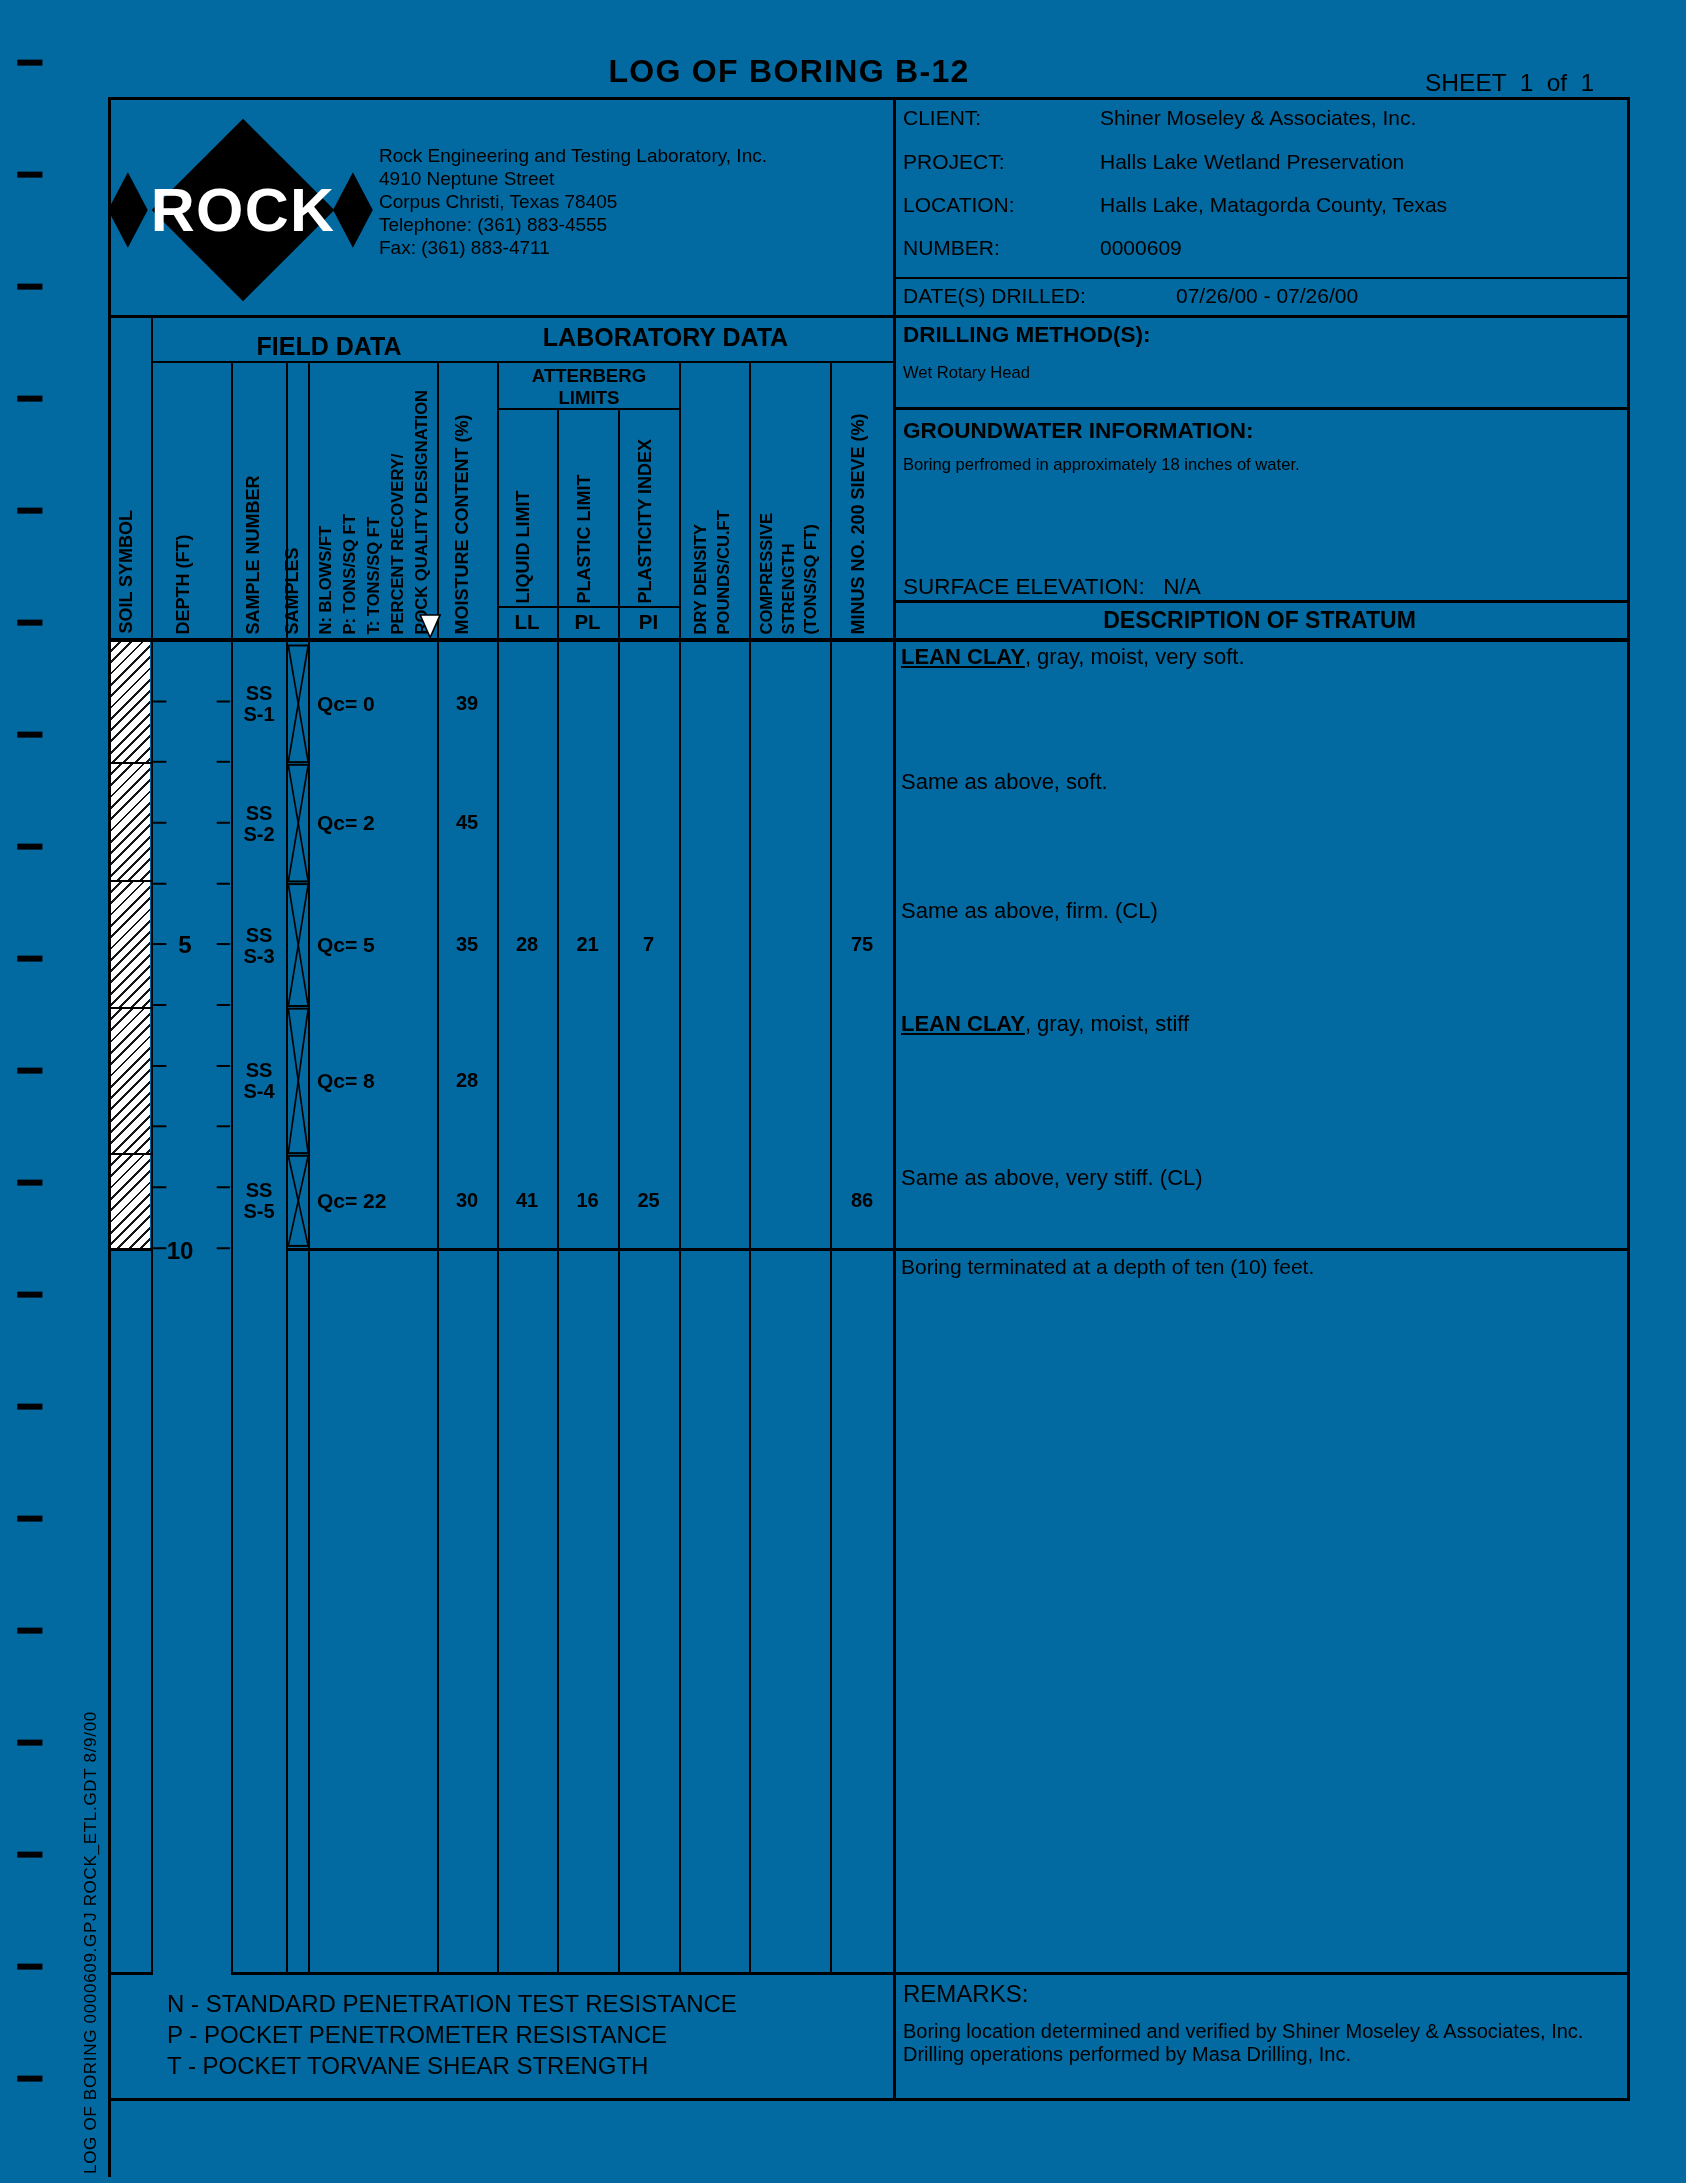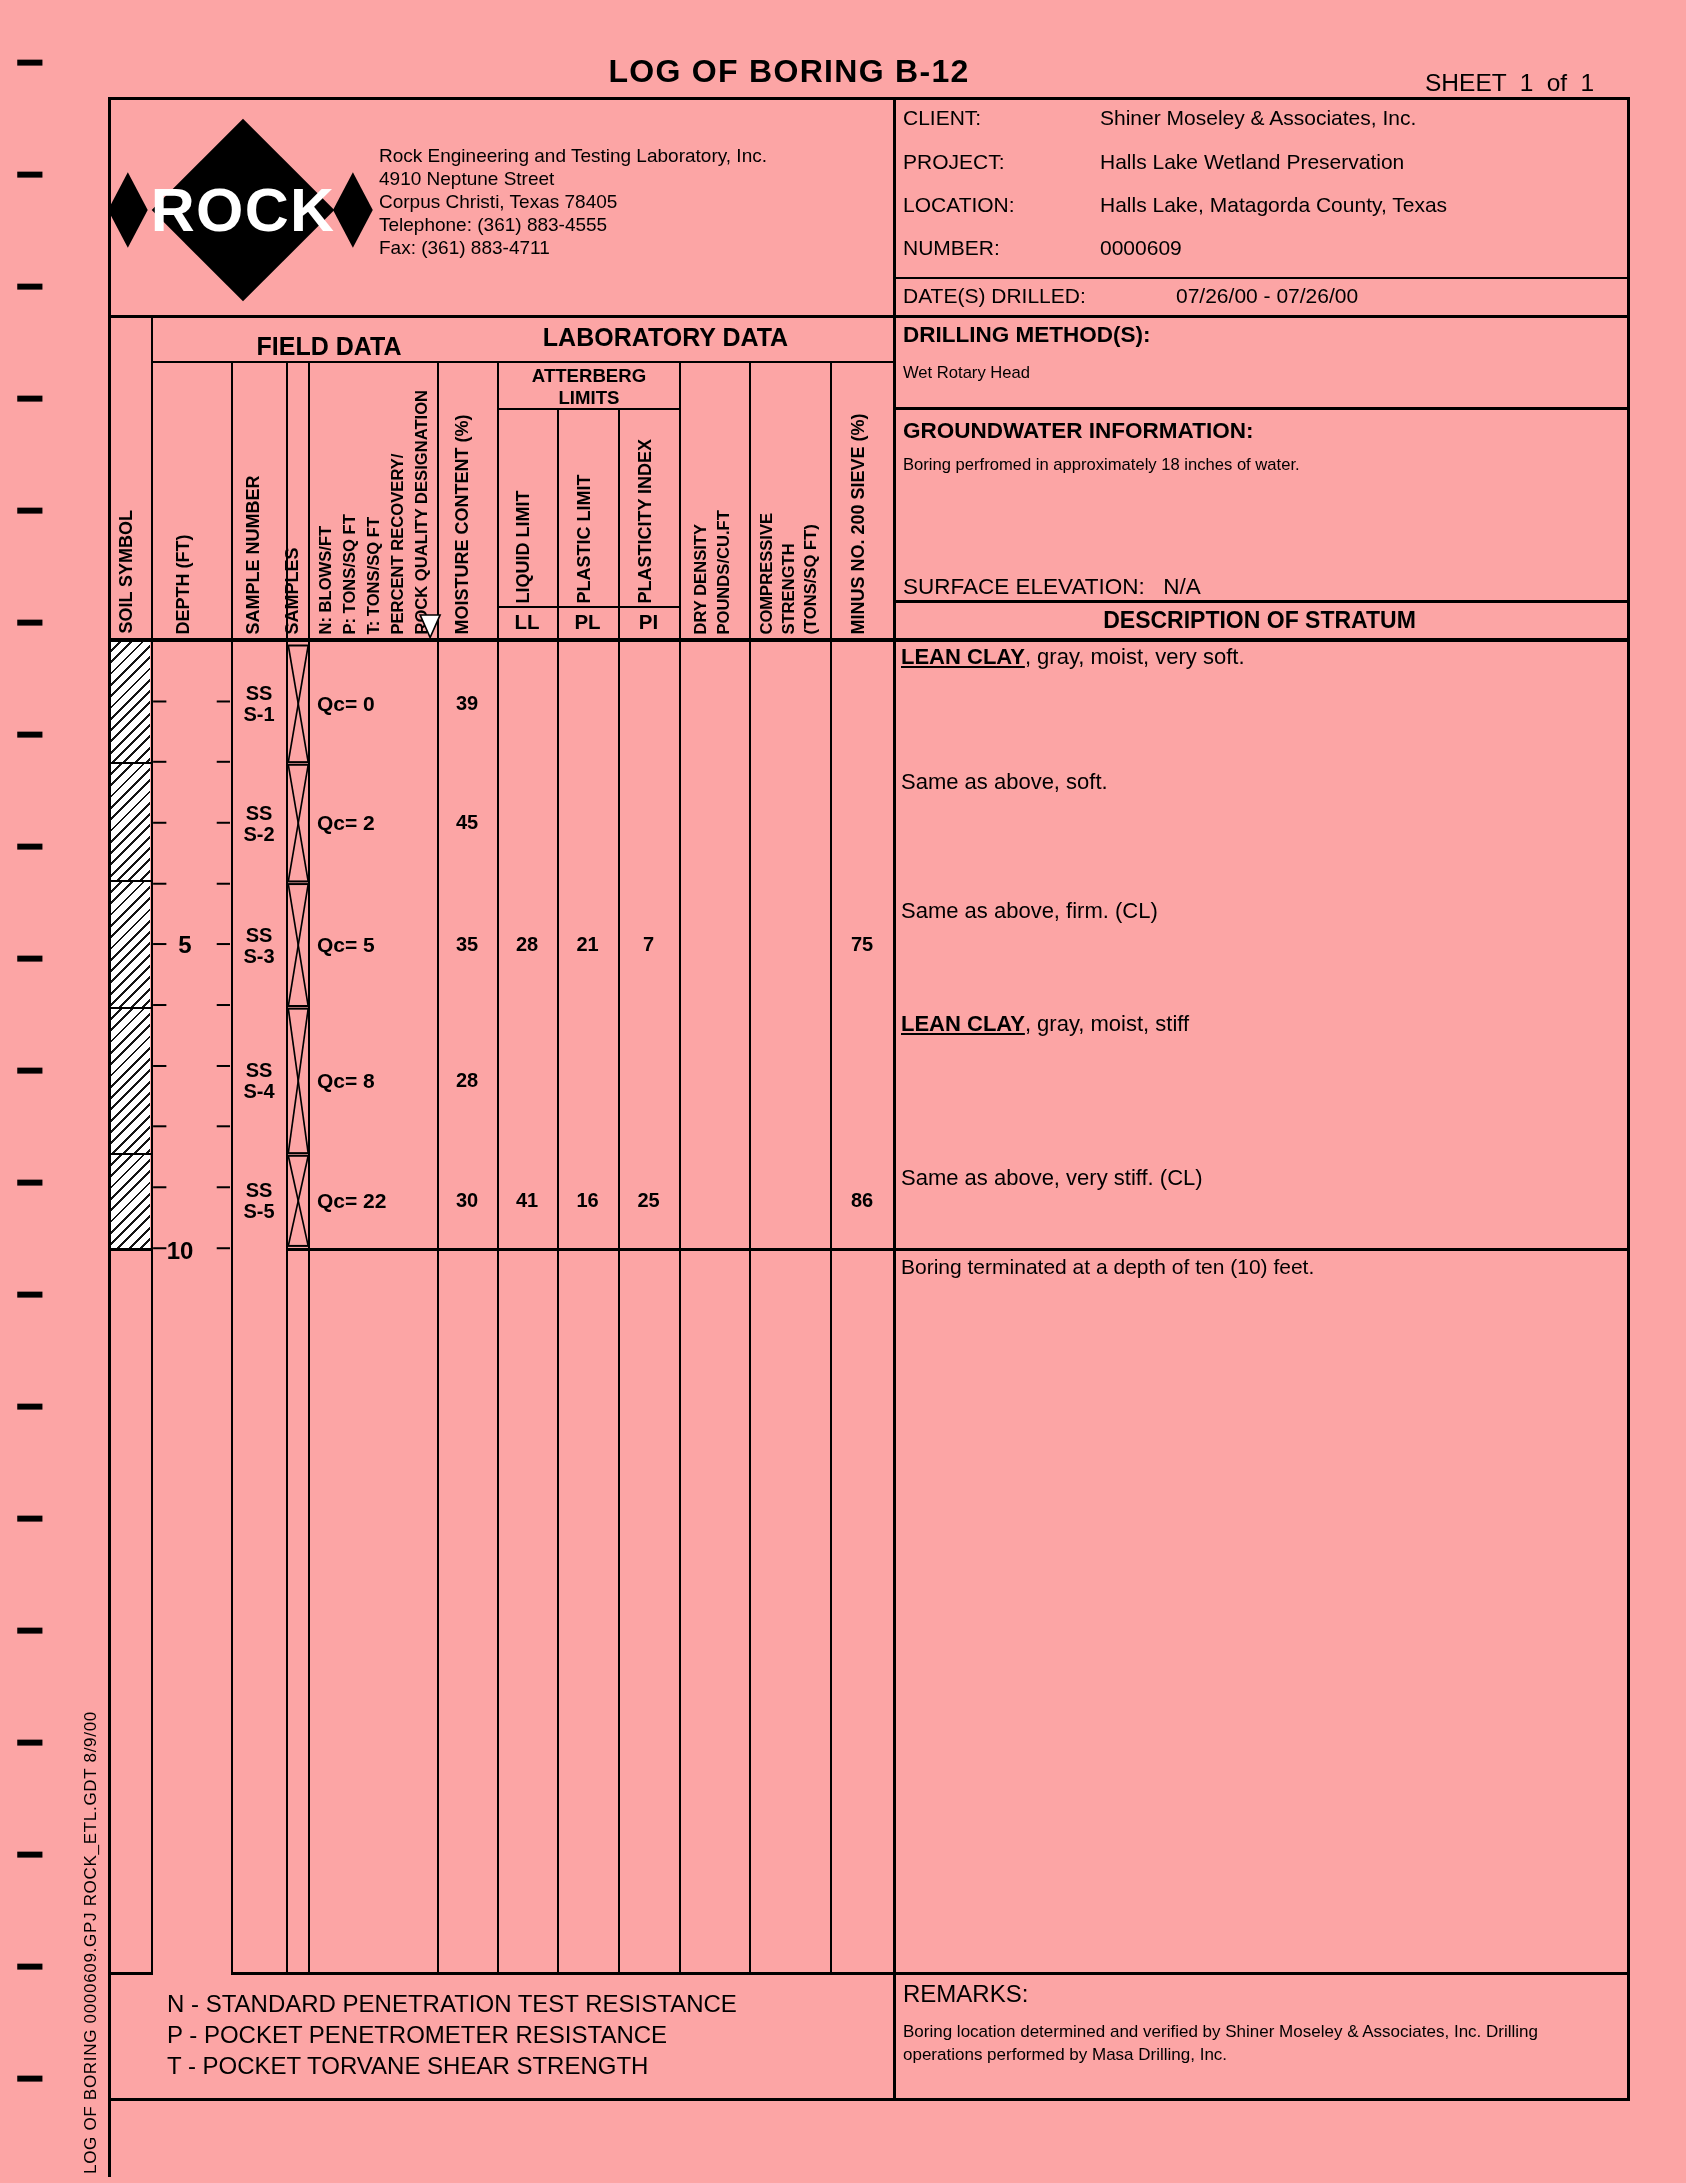--- a/index.html
+++ b/index.html
@@ -1,16 +1,16 @@
 <!DOCTYPE html>
 <html style="font-size:10.6px"><head>
 <meta charset="utf-8">
 <style>
   html,body{margin:0;padding:0;background:#888;}
-  .page{position:relative;width:1686px;height:2183px;background:#fca5a5;
+  .page{position:relative;width:1686px;height:2183px;background:#0369a1;
         font-family:"Liberation Sans", sans-serif;color:#000;overflow:hidden;}
   .abs{position:absolute;}
   .hline,.vline{position:absolute;background:#000;}
   .txt{position:absolute;white-space:nowrap;}
   .ctr{text-align:center;}
   .vhead{position:absolute;writing-mode:vertical-rl;transform:rotate(180deg);
          font-weight:bold;font-size:18px;line-height:1.05;padding-top:6.6px;
          text-align:left;white-space:nowrap;}
   .vhead div{white-space:nowrap;}
   .bandhead{position:absolute;font-size:25px;font-weight:600;text-align:center;}
@@ -173,21 +173,21 @@
   <div class="desc" style="left:901px;top:1255px;font-size:21px;">
     <span class="lead"></span><span>Boring terminated at a depth of ten (10) feet.</span></div>
 
   <div class="abs" style="left:167px;top:1988px;font-size:24px;line-height:31px;">
     <div>N - STANDARD PENETRATION TEST RESISTANCE</div>
     <div>P - POCKET PENETROMETER RESISTANCE</div>
     <div>T - POCKET TORVANE SHEAR STRENGTH</div>
   </div>
 
   <div class="txt" style="left:903px;top:1980px;font-size:24px;">REMARKS:</div>
-  <div class="abs" style="left:903px;top:2020px;width:713px;font-size:17px;line-height:23px;">Boring location determined and verified by Shiner Moseley &amp; Associates, Inc. Drilling operations performed by Masa Drilling, Inc.</div>
+  <div class="abs" style="left:903px;top:2020px;width:713px;font-size:20px;line-height:23px;">Boring location determined and verified by Shiner Moseley &amp; Associates, Inc. Drilling operations performed by Masa Drilling, Inc.</div>
 
   <div class="footvert" style="left:81px;top:1571px;width:26.5px;height:603px;">LOG OF BORING 0000609.GPJ ROCK_ETL.GDT 8/9/00</div>
 
   <div class="hline" style="left:108px;top:97px;width:1521px;height:3.3px;"></div>
   <div class="hline" style="left:893px;top:277px;width:736px;height:2px;"></div>
   <div class="hline" style="left:108px;top:315px;width:1521px;height:3.3px;"></div>
   <div class="hline" style="left:151px;top:361px;width:742px;height:2px;"></div>
   <div class="hline" style="left:497px;top:408px;width:184px;height:2px;"></div>
   <div class="hline" style="left:893px;top:407px;width:736px;height:3.3px;"></div>
   <div class="hline" style="left:893px;top:600px;width:736px;height:3.3px;"></div>

